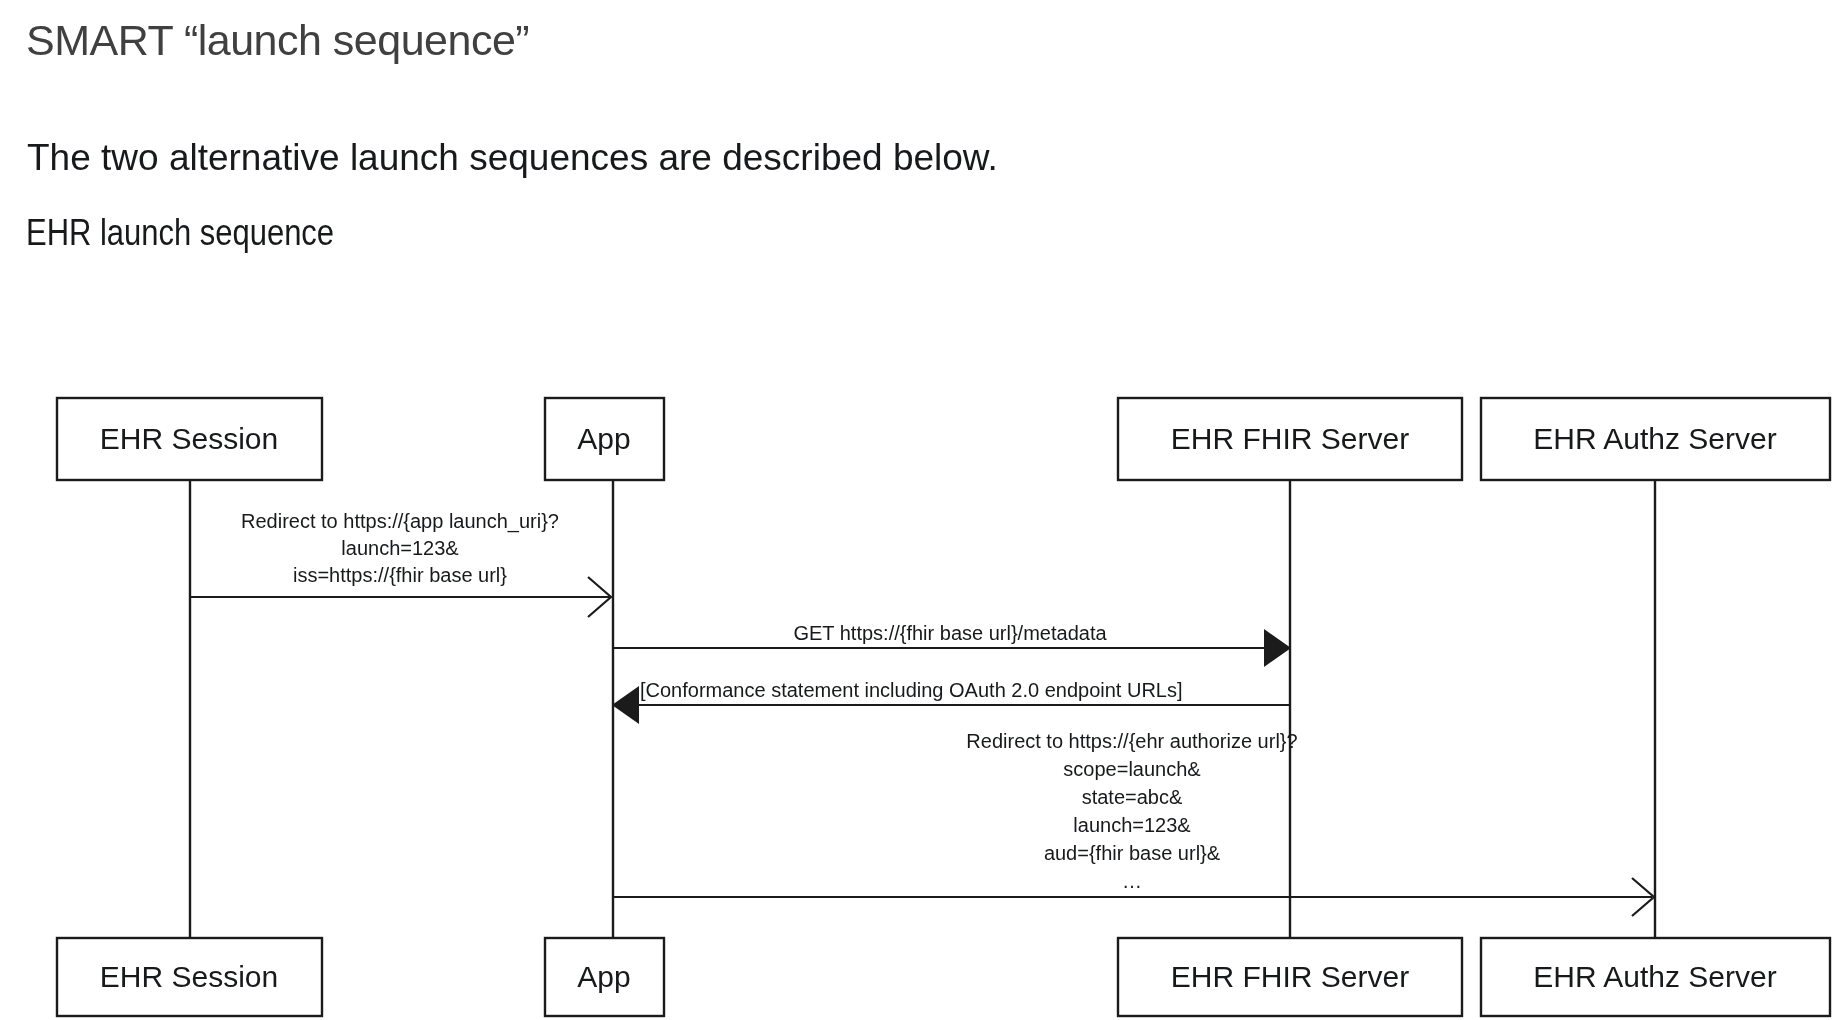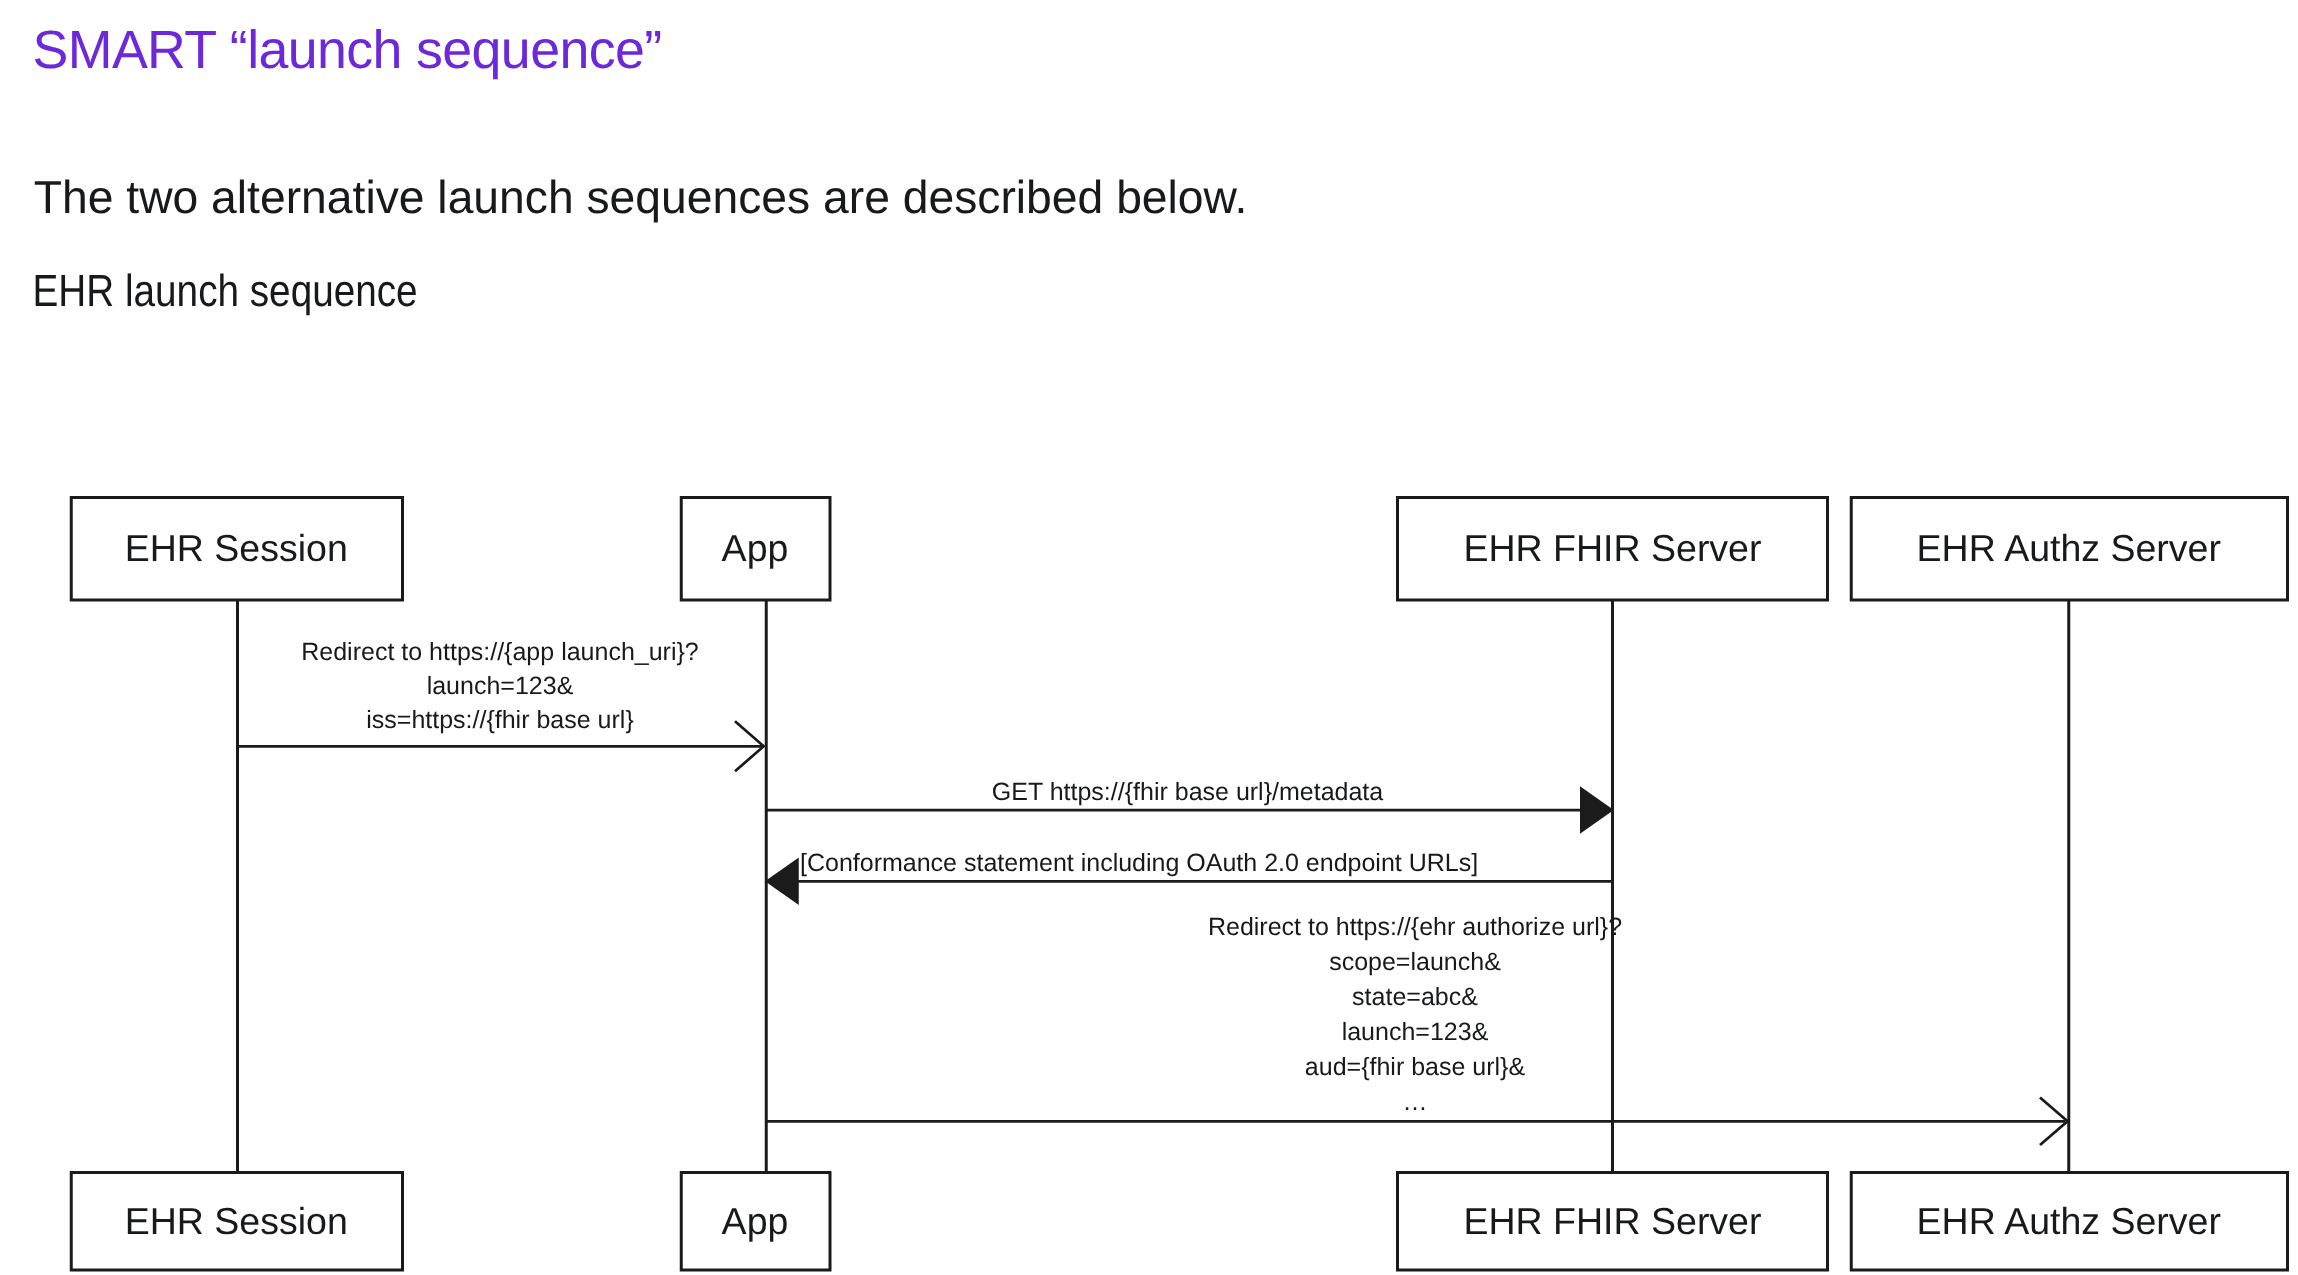--- a/index.html
+++ b/index.html
@@ -18,21 +18,21 @@
 
   #page-title {
     position: absolute;
     left: 26px;
     top: 16px;
     font-size: 43px;
     font-weight: 400;
     letter-spacing: -0.5px;
     line-height: 1.15;
     white-space: nowrap;
-    color: #6d28d9;
+    color: #404040;
   }
 
   #intro-paragraph {
     position: absolute;
     left: 27px;
     top: 134px;
     font-size: 37px;
     font-weight: 400;
     line-height: 1.3;
     white-space: nowrap;

